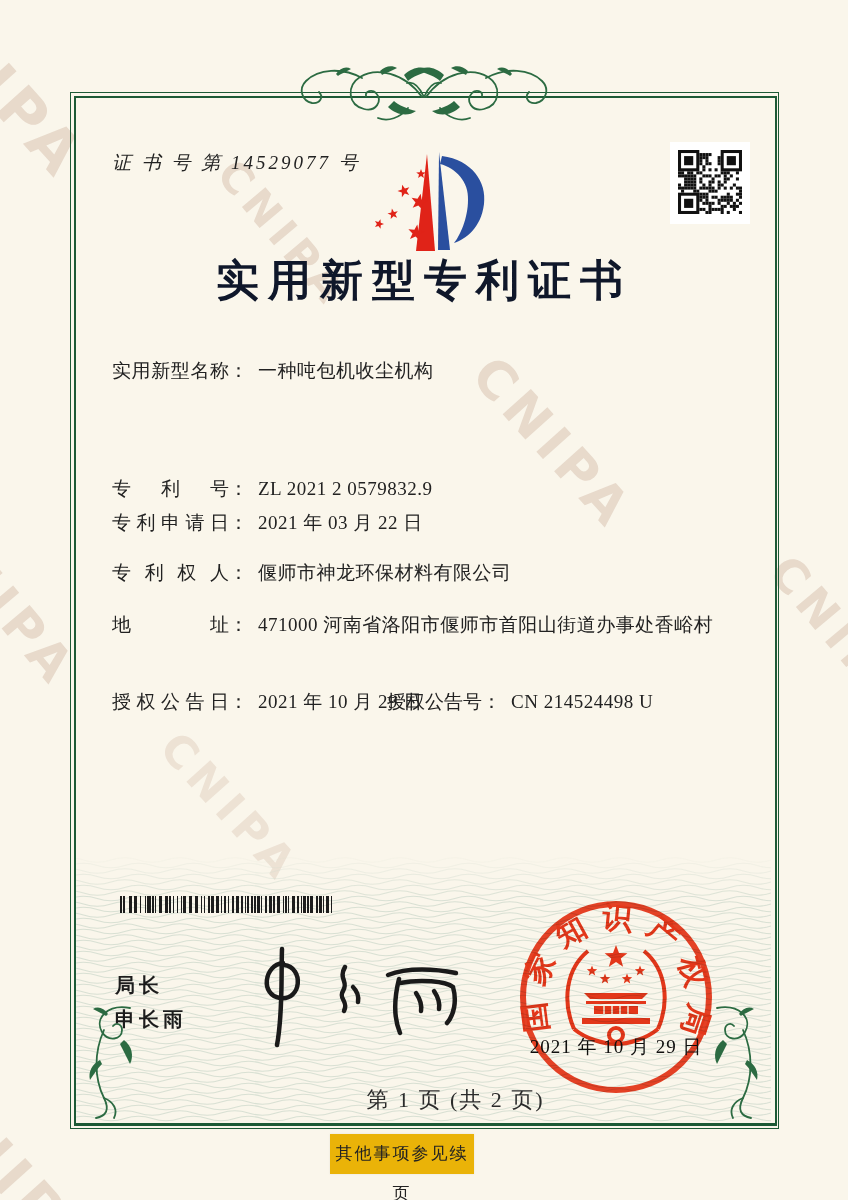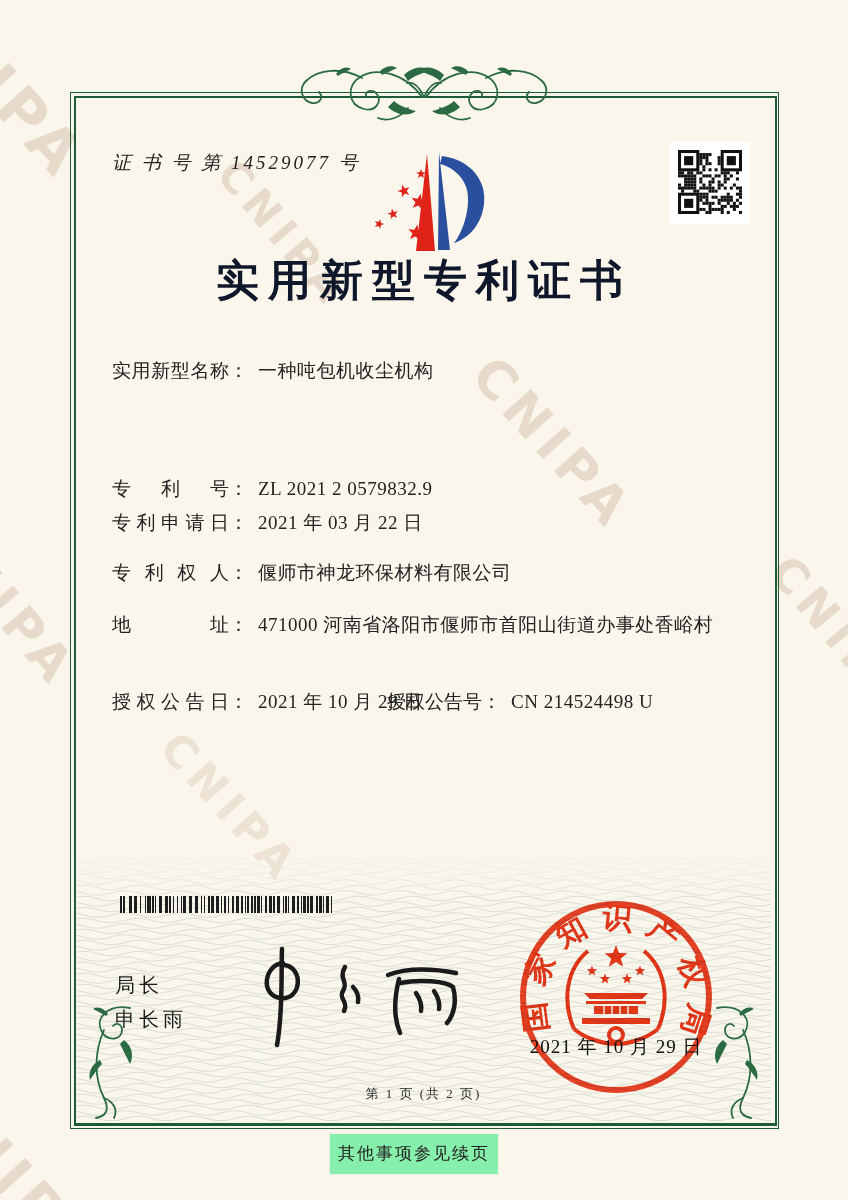--- a/index.html
+++ b/index.html
@@ -29,26 +29,26 @@
   .flabel{display:inline-block;width:117px;text-align:justify;text-align-last:justify;vertical-align:top;font-family:Liberation Serif, serif;}
   .fcolon{display:inline-block;margin-right:10px;}
   .fval{letter-spacing:0.5px;}
   .frow2{position:absolute;left:275px;top:0;}
   .flabel2{display:inline-block;}
 
   .body-text{left:112px;top:698px;width:634px;font-size:18.5px;line-height:25.5px;
       color:#2b2b2b;text-align:justify;}
   .body-text p{margin:0;text-indent:2em;}
 
-  .signer{left:115px;font-size:20px;color:#1c1c1c;font-family:"Liberation Sans","DejaVu Sans",sans-serif;font-weight:400;letter-spacing:4px;}
-
-  .page-footer{left:70px;top:1085px;width:707px;text-align:center;font-size:13px;
-      letter-spacing:2px;color:#2b2b2b;}
-
-  .cont-note{left:330px;top:1134px;width:168px;height:40px;background:#86efac;
+  .signer{left:115px;font-size:20px;color:#1c1c1c;font-family:"Liberation Sans","DejaVu Sans",sans-serif;font-weight:700;letter-spacing:4px;}
+
+  .page-footer{left:70px;top:1085px;width:707px;text-align:center;font-size:22px;
+      letter-spacing:2px;color:#2b2b2b;padding-left:32px;}
+
+  .cont-note{left:330px;top:1134px;width:144px;height:40px;background:#eab308;
       text-align:center;line-height:40px;font-size:17px;letter-spacing:2px;color:#222;
       box-shadow:0 0 2px rgba(0,0,0,0.08);}
 
   .qr-box{left:670px;top:142px;width:80px;height:82px;background:#ffffff;}
 
   svg{display:block;}
 </style>
 </head>
 <body>
 

